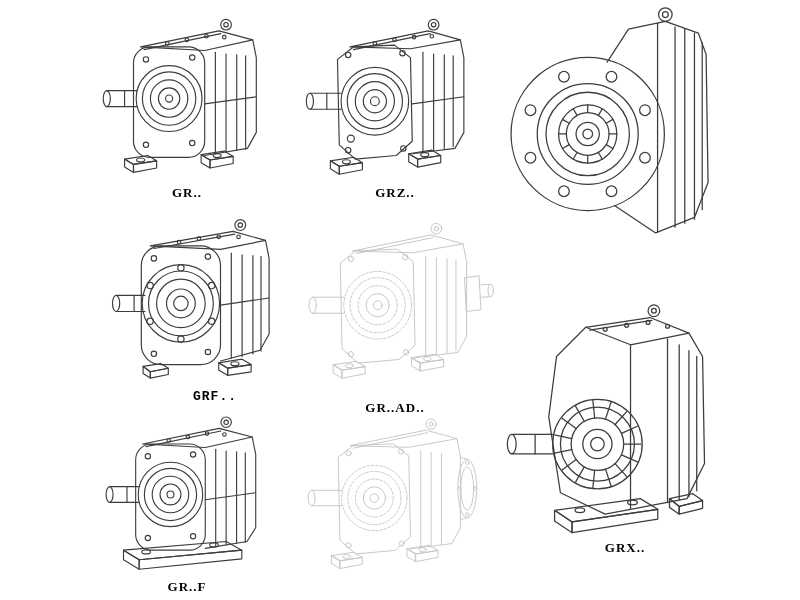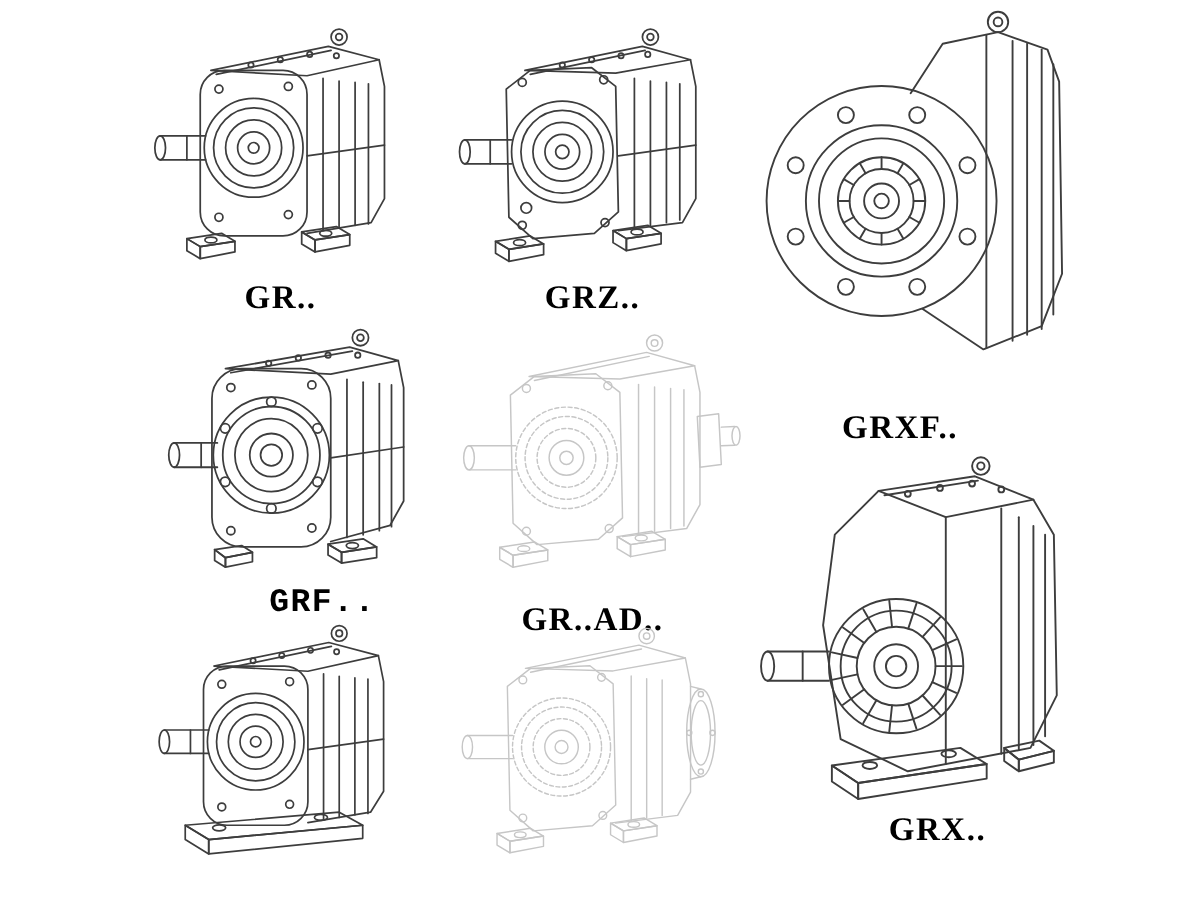--- a/index.html
+++ b/index.html
@@ -3,21 +3,21 @@
 <meta charset="utf-8">
 <style>
   :root { --ink:#3d3d3d; --faint:#c6c6c6; --label:#000000; --bg:#ffffff; }
   html,body{margin:0;padding:0;background:#fff;}
   .board{position:relative;width:800px;height:600px;background:var(--bg);
          font-family:"Liberation Serif",serif;overflow:hidden;}
   .fig{position:absolute;}
   .fig svg{display:block;width:100%;height:100%;}
   .ink{color:var(--ink);}
   .faint{color:var(--faint);}
-  .lbl{position:absolute;font-weight:bold;font-size:22px;color:var(--label);
+  .lbl{position:absolute;font-weight:bold;font-size:13px;color:var(--label);
        text-align:center;letter-spacing:1px;white-space:nowrap;}
 </style>
 </head>
 <body>
 
 <div class="board">
 
   <div class="fig ink" style="left:88px;top:6px;width:196px;height:178px;">
     <svg viewBox="0 0 210 200">
       <g fill="none" stroke="currentColor" stroke-width="1.3" stroke-linejoin="round" stroke-linecap="round">
@@ -149,21 +149,20 @@
           <line x1="76.9" y1="125" x2="70" y2="121"></line>
         <line x1="85" y1="116.9" x2="81" y2="110"></line>
           <line x1="96" y1="114" x2="96" y2="106"></line>
         <line x1="107" y1="116.9" x2="111" y2="110"></line>
           <line x1="115.1" y1="125" x2="122" y2="121"></line>
         <circle cx="96" cy="136" r="12"></circle>
           <circle cx="96" cy="136" r="5"></circle>
       </g>
     </svg>
   </div>
-  <div class="lbl" style="left:500px;top:272px;width:200px;">GRXF..</div>
 
   <div class="fig ink" style="left:98px;top:208px;width:200px;height:180px;">
     <svg viewBox="0 0 210 200">
       <g fill="none" stroke="currentColor" stroke-width="1.3" stroke-linejoin="round" stroke-linecap="round">
         <ellipse cx="14" cy="106" rx="4" ry="9"></ellipse>
         <line x1="14" y1="97" x2="46" y2="97"></line>
           <line x1="14" y1="115" x2="46" y2="115"></line>
         <line x1="34" y1="97" x2="34" y2="115"></line>
         <path d="M52,42 L144,26 L180,36 L130,46 Z"></path>
           <path d="M56,45 L146,29"></path>
@@ -285,20 +284,21 @@
           <circle cx="112" cy="152" r="3"></circle>
 
         <path d="M32,168 L150,158 L168,168 L50,179 Z"></path>
         <path d="M32,168 L32,179 L50,190 L50,179 Z"></path>
         <path d="M50,179 L168,168 L168,178 L50,190 Z"></path>
         <ellipse cx="58" cy="170" rx="5" ry="2.3"></ellipse>
           <ellipse cx="136" cy="162" rx="5" ry="2.3"></ellipse>
       </g>
     </svg>
   </div>
+  <div class="lbl" style="left:92px;top:579px;width:190px;">GR..F</div>
 
   <div class="fig faint" style="left:292px;top:406px;width:206px;height:172px;">
     <svg viewBox="0 0 224 200">
       <g fill="none" stroke="currentColor" stroke-width="1.1" stroke-linejoin="round" stroke-linecap="round">
         <ellipse cx="15" cy="107" rx="4" ry="9"></ellipse>
         <line x1="15" y1="98" x2="50" y2="98"></line>
           <line x1="15" y1="116" x2="50" y2="116"></line>
         <path d="M60,46 L148,28 L184,38 L128,48 Z"></path>
           <path d="M64,49 L150,31"></path>
         <circle cx="154" cy="21" r="6"></circle>

